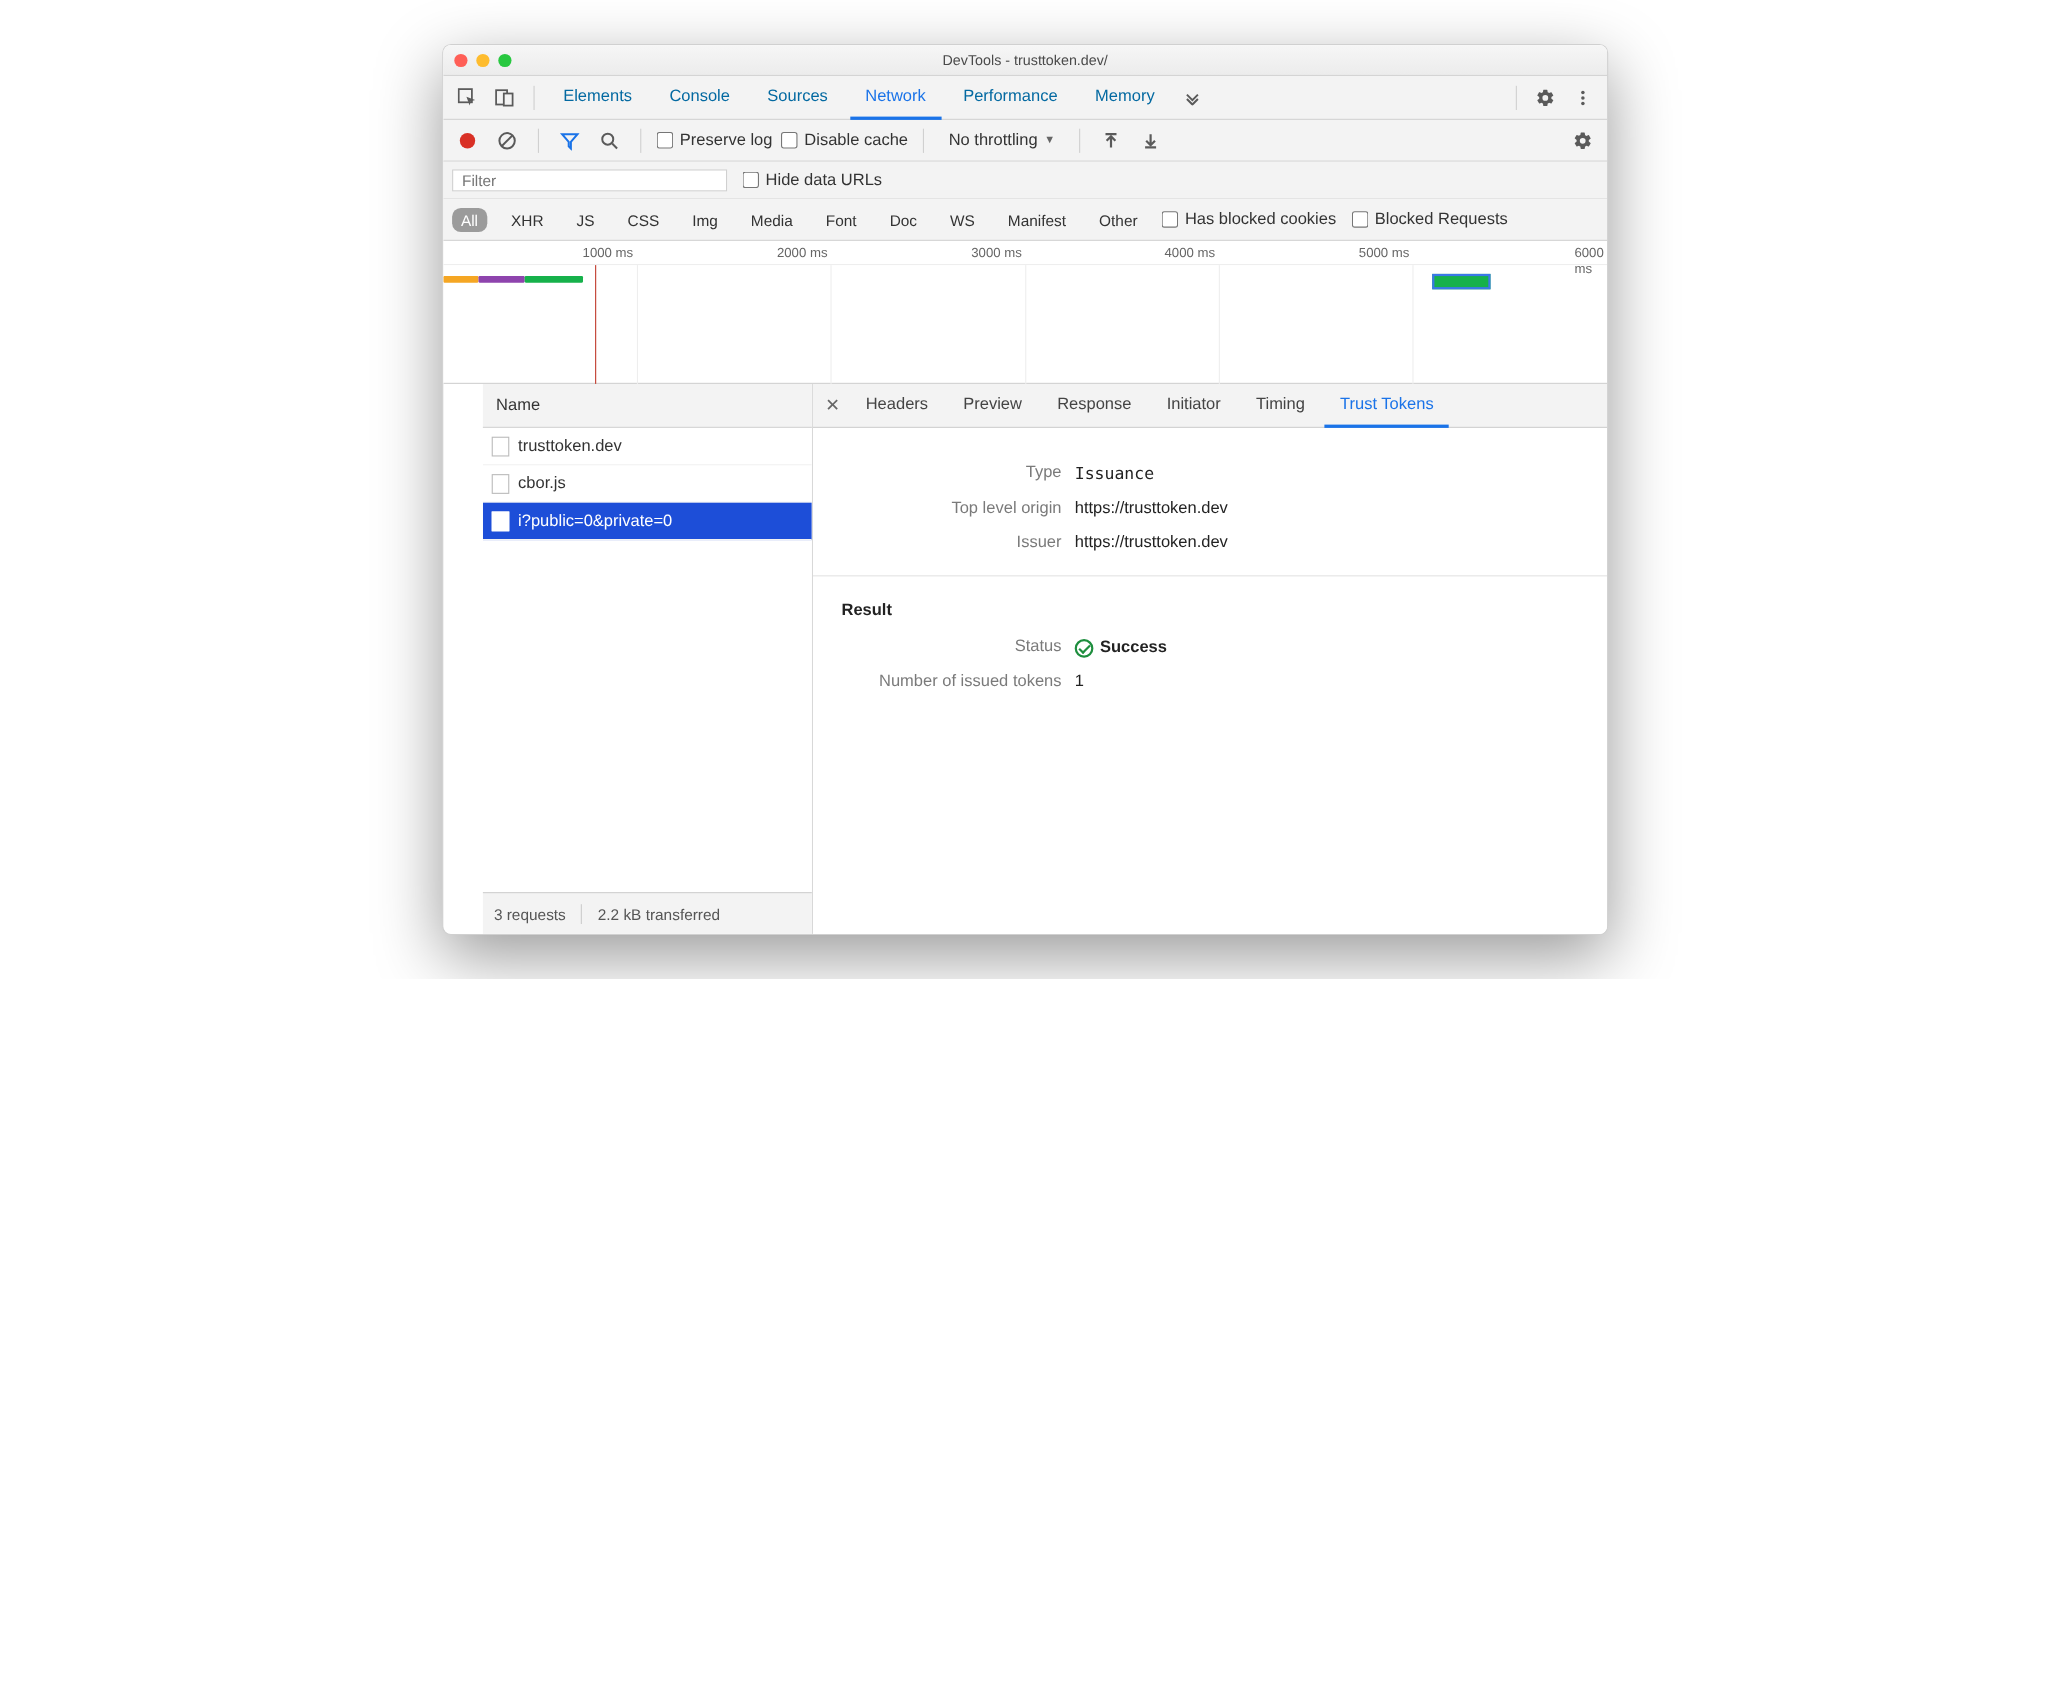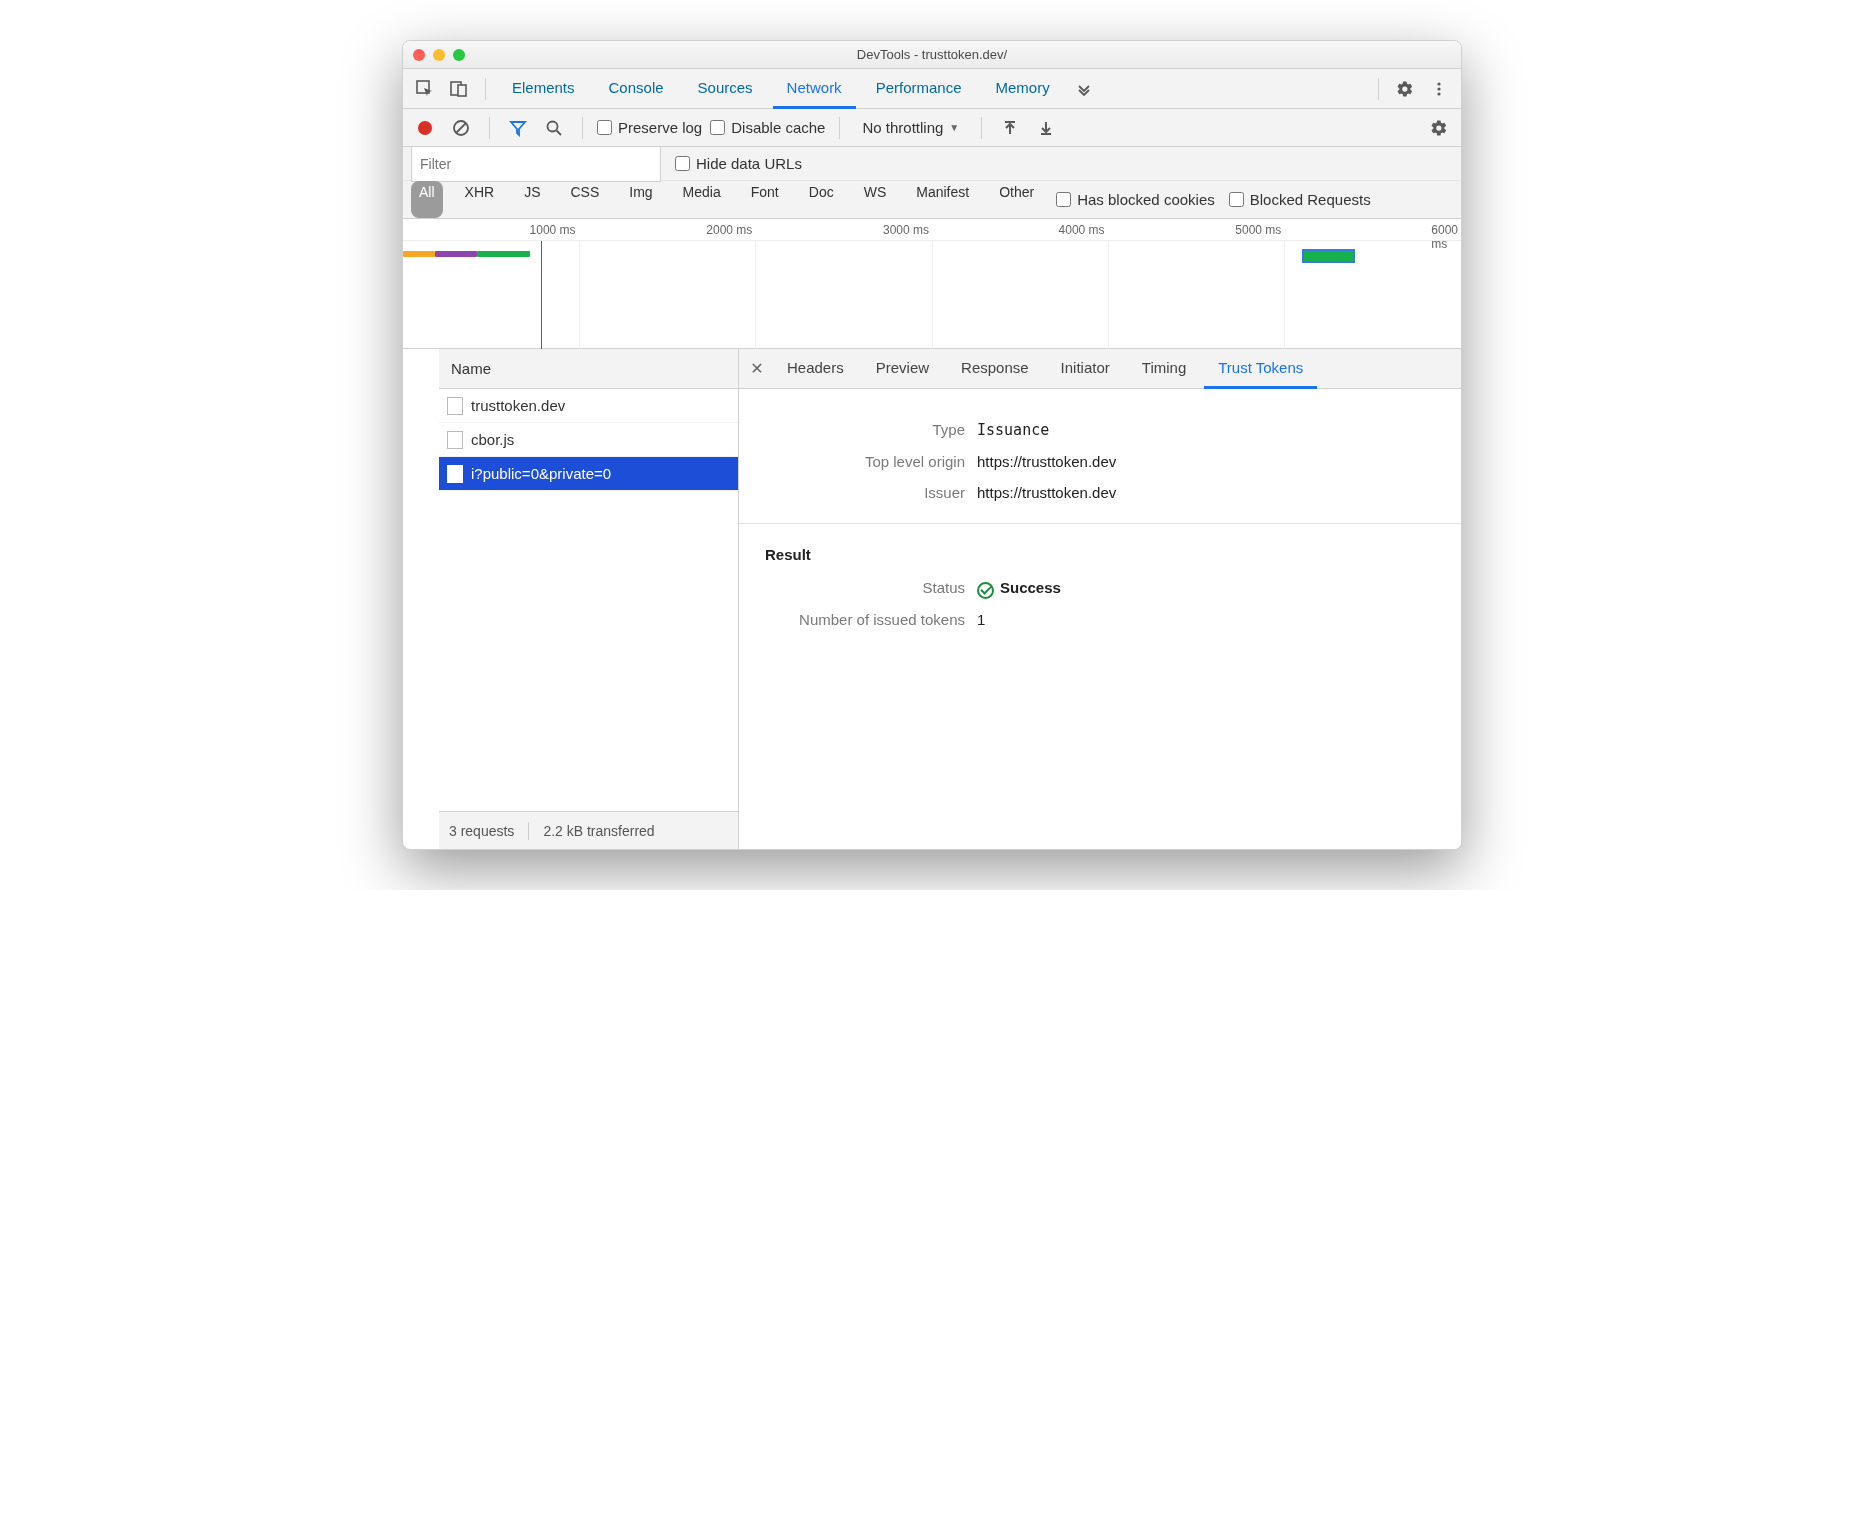--- a/index.html
+++ b/index.html
@@ -83,27 +83,27 @@
 .throttle-select .caret { font-size: 10px; color: #666; }
 
 .filterbar {
   height: 34px;
   display: flex; align-items: center; gap: 14px;
   border-bottom: 1px solid #e4e4e4;
   background: #f3f3f3;
   padding: 0 8px;
 }
 .filter-input {
-  width: 250px; height: 36px; border: 1px solid #d0d0d0;
+  width: 250px; height: 20px; border: 1px solid #d0d0d0;
   background: #fff; font-size: 14px; padding: 0 8px;
   color: #888;
 }
 .typefilters {
   height: 38px;
-  display: flex; gap: 14px;
+  display: flex; align-items: center; gap: 14px;
   border-bottom: 1px solid #d0d0d0;
   background: #f3f3f3;
   padding: 0 8px;
   font-size: 15px; color: #333;
 }
 .pill {
   padding: 3px 8px; border-radius: 8px; cursor: pointer;
   font-size: 14px;
 }
 .pill.active { background: #9b9b9b; color: #fff; }

